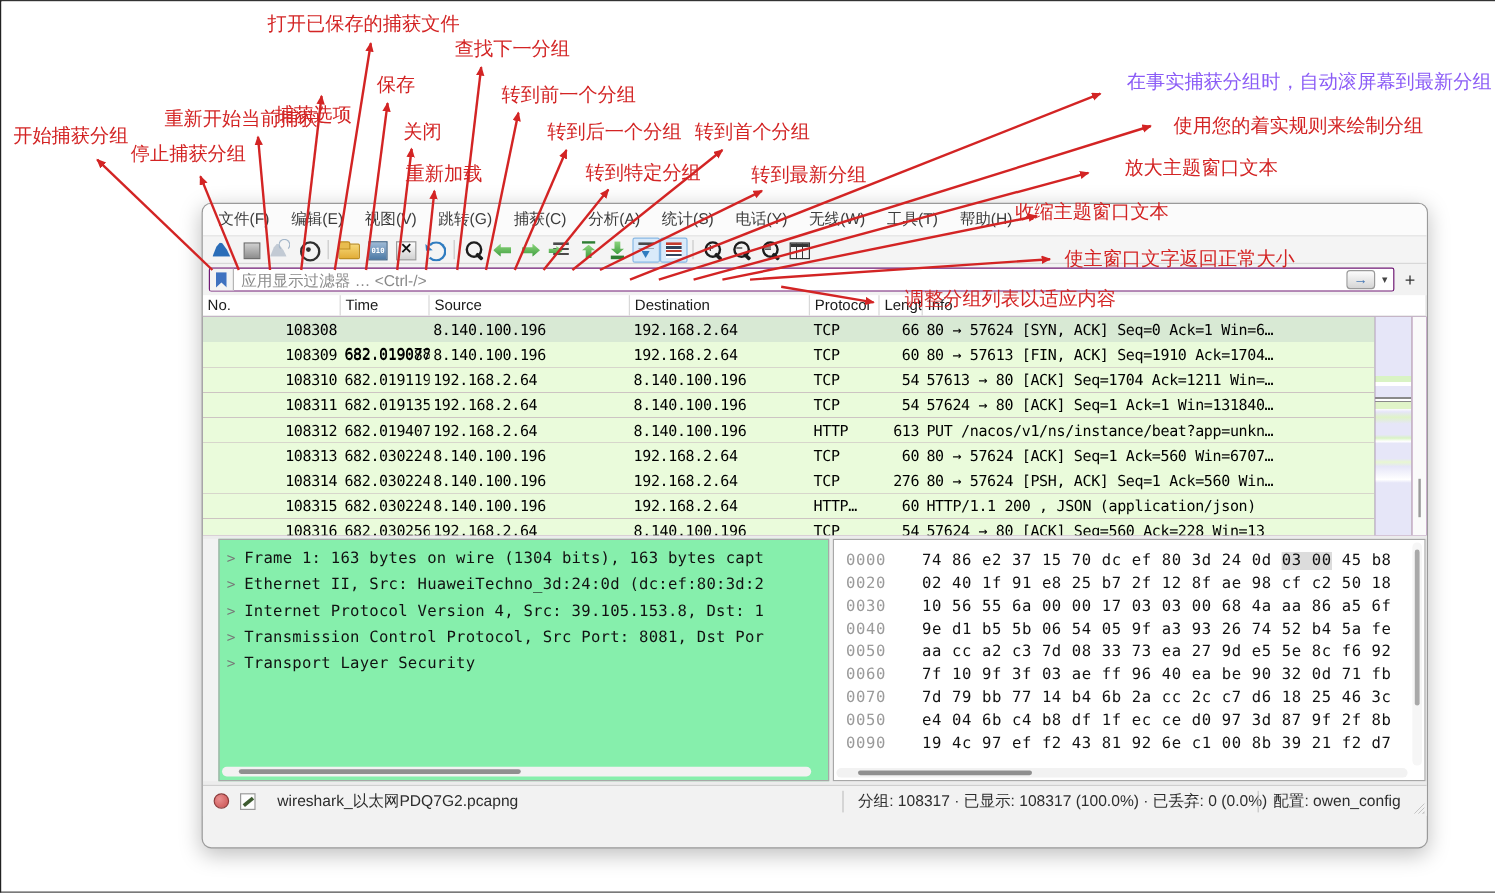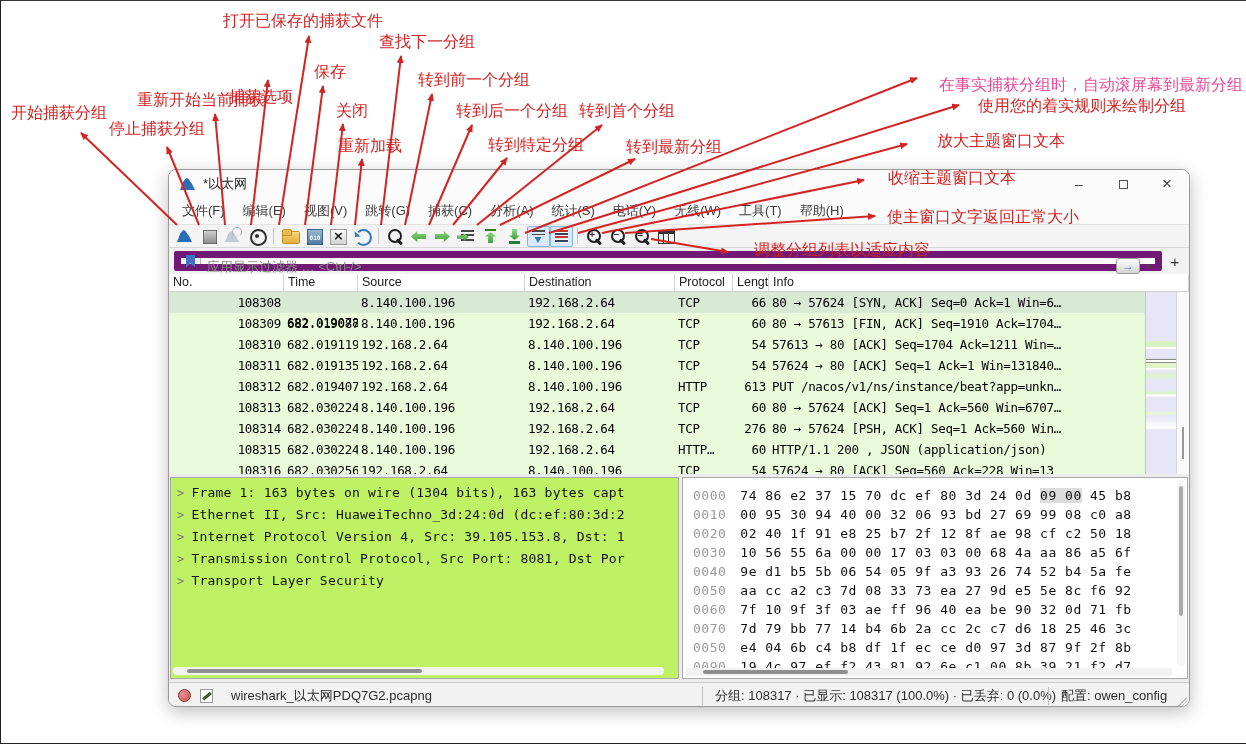--- a/index.html
+++ b/index.html
@@ -80,21 +80,21 @@
     background:repeating-linear-gradient(#4a4a4a 0 1.8px,transparent 1.8px 4.4px)}
   .ic-autoscroll::after{content:"";position:absolute;left:6px;top:10px;width:7px;height:6px;background:#2f7cc0;
     clip-path:polygon(50% 100%,0 0,100% 0)}
   .ic-colorize::before{content:"";position:absolute;left:3px;top:2.5px;width:13px;height:13px;
     background:repeating-linear-gradient(#c23b2e 0 2px,#fff 2px 3.2px,#30445e 3.2px 5.2px,#fff 5.2px 6.4px)}
   .ic-resize-columns::before{content:"";position:absolute;left:2px;top:3px;width:15px;height:12px;border:1.6px solid #333;
     background:linear-gradient(#333 0 3px,transparent 3px),
     linear-gradient(90deg,transparent 0 4px,#333 4px 5.4px,transparent 5.4px 9px,#333 9px 10.4px,transparent 10.4px)}
   
   .filterbar{height:26px;background:#f2f2f2;display:flex;align-items:center;padding:0 5px;gap:4px;flex:0 0 auto}
-  .filterbox{flex:1;height:20px;background:#fff;border:7px solid #701a75;border-radius:2px;display:flex;align-items:flex-start}
+  .filterbox{flex:1;height:20px;background:#fff;border:1px solid #701a75;border-radius:2px;display:flex;align-items:center}
   .bookmark-cell{width:20px;height:100%;border-right:1px solid #b5b5b5;background:#f4f4f4;
     display:flex;align-items:center;justify-content:center}
   .bookmark-glyph{width:9px;height:13px;background:#3f72c0;clip-path:polygon(0 0,100% 0,100% 100%,50% 68%,0 100%)}
   .filter-input{flex:1;border:none;outline:none;height:16px;font-size:13px;color:#333;
     font-family:"Liberation Sans",sans-serif;background:transparent;padding:0 6px}
   .filter-input::placeholder{color:#8a8a8a}
   .apply-btn{width:24px;height:16px;margin-right:1px;border:1px solid #9a9a9a;border-radius:3px;
     background:linear-gradient(#fdfdfd,#d5d5d5);display:flex;align-items:center;justify-content:center;
     font-size:12px;font-weight:700;color:#4a7ab5;line-height:1}
   .caret-btn{width:14px;height:16px;display:flex;align-items:center;justify-content:center;font-size:9px;color:#444}
@@ -122,33 +122,33 @@
       #e0f4c8 39.2%,#e0f4c8 42%,#ffffff 42%,#e6e6f8 43.5%,
       #dff3c8 46%,#e6e6f8 49%,
       #e6e6f8 54%,#d9f3c4 55.5%,#ffffff 57%,#e6e6f8 58%,
       #e6e6f8 65%,#e8f7d2 66.5%,#e6e6f8 68.5%,
       #ffffff 74.5%,#e6e6f8 76%,#e6e6f8 100%)}
   .plvscroll{flex:0 0 12px;background:#fafafa;position:relative}
   .plvthumb{position:absolute;left:5px;top:135px;width:2px;height:32px;background:#9a9a9a}
   .split1,.split2{height:3px;background:#ececec;flex:0 0 auto}
   
   .panes{height:202px;display:flex;flex:0 0 auto}
-  .details{flex:0 0 509px;background:#bef264;border:1px solid #a8a8a8;margin-left:1px;position:relative;overflow:hidden}
+  .details{flex:0 0 509px;background:#86efac;border:1px solid #a8a8a8;margin-left:13px;position:relative;overflow:hidden}
   .dline{padding-left:6px;height:22px;line-height:22px;white-space:nowrap;
     font-family:"DejaVu Sans Mono",monospace;font-size:13px;letter-spacing:.2px;color:#111}
   .dline:first-child{margin-top:4px}
   .chev{color:#777;margin-right:7px;font-size:12px}
   .hscroll{position:absolute;bottom:2px;left:2px;right:14px;height:8px;background:#f2f2f2;border-radius:4px}
   .hthumb{position:absolute;top:2px;height:4px;background:#8f8f8f;border-radius:2px}
   .paneGap{flex:0 0 3px;background:#ececec}
   .hexpane{flex:1 1 auto;background:#fff;border:1px solid #a8a8a8;margin-right:1px;position:relative;overflow:hidden}
   .hxrow{height:19px;line-height:19px;white-space:nowrap;padding-left:10px;
     font-family:"DejaVu Sans Mono",monospace;font-size:13px;letter-spacing:.5px}
   .hxrow:first-child{margin-top:8px}
-  .off{color:#9a9a9a;margin-right:14px}
+  .off{color:#9a9a9a;margin-right:30px}
   .hbytes{color:#111}
   .hl{background:#dcdcdc}
   .vscroll{position:absolute;right:2px;top:2px;bottom:12px;width:8px;background:#f6f6f6;border-radius:4px}
   .vthumb{position:absolute;left:2px;top:6px;width:4px;height:130px;background:#a9a9a9;border-radius:2px}
   
   .statusbar{height:26px;background:#f2f2f2;border-top:1px solid #cfcfcf;position:relative;
     font-size:13px;color:#2d2d2d;flex:0 0 auto}
   .sb-item{position:absolute;top:0;height:26px;line-height:25px;white-space:nowrap}
   .expert-dot{position:absolute;left:9px;top:6px;width:13px;height:13px;border-radius:50%;
     background:radial-gradient(circle at 35% 35%,#e99090,#c94f4f);border:1px solid #8d3a3a}
@@ -201,45 +201,30 @@
       <div class="ann-label" style="left: 222px; top: 10px; color: rgb(211, 36, 36);">打开已保存的捕获文件</div>
       <div class="ann-label" style="left: 313px; top: 61px; color: rgb(211, 36, 36);">保存</div>
       <div class="ann-label" style="left: 335px; top: 100px; color: rgb(211, 36, 36);">关闭</div>
       <div class="ann-label" style="left: 337px; top: 135px; color: rgb(211, 36, 36);">重新加载</div>
       <div class="ann-label" style="left: 378px; top: 31px; color: rgb(211, 36, 36);">查找下一分组</div>
       <div class="ann-label" style="left: 417px; top: 69px; color: rgb(211, 36, 36);">转到前一个分组</div>
       <div class="ann-label" style="left: 455px; top: 100px; color: rgb(211, 36, 36);">转到后一个分组</div>
       <div class="ann-label" style="left: 487px; top: 134px; color: rgb(211, 36, 36);">转到特定分组</div>
       <div class="ann-label" style="left: 578px; top: 100px; color: rgb(211, 36, 36);">转到首个分组</div>
       <div class="ann-label" style="left: 625px; top: 136px; color: rgb(211, 36, 36);">转到最新分组</div>
-      <div class="ann-label" style="left: 938px; top: 74px; color: #ec4899;">在事实捕获分组时，自动滚屏幕到最新分组</div>
+      <div class="ann-label" style="left: 938px; top: 58px; color: #8b5cf6;">在事实捕获分组时，自动滚屏幕到最新分组</div>
       <div class="ann-label" style="left: 977px; top: 95px; color: rgb(211, 36, 36);">使用您的着实规则来绘制分组</div>
       <div class="ann-label" style="left: 936px; top: 130px; color: rgb(211, 36, 36);">放大主题窗口文本</div>
-      <div class="ann-label" style="left: 887px; top: 167px; color: rgb(211, 36, 36);">收缩主题窗口文本</div>
+      <div class="ann-label" style="left: 845px; top: 167px; color: rgb(211, 36, 36);">收缩主题窗口文本</div>
       <div class="ann-label" style="left: 886px; top: 206px; color: rgb(211, 36, 36);">使主窗口文字返回正常大小</div>
       <div class="ann-label" style="left: 753px; top: 239px; color: rgb(211, 36, 36);">调整分组列表以适应内容</div>
     </div>
 
   <div class="wswin">
 
-    <div class="titlebar">
-      <span class="fin title-icon"></span>
-      <span class="title-text">*以太网</span>
-      <div class="win-controls">
-        <div class="wc">
-            <span>–</span>
-          </div>
-        <div class="wc">
-            <span class="maxbox"></span>
-          </div>
-        <div class="wc" style="font-size:17px">
-            <span>×</span>
-          </div>
-      </div>
-    </div>
 
     <div class="menubar" id="menubar">
         <span class="menu-item">文件(F)</span>
         <span class="menu-item">编辑(E)</span>
         <span class="menu-item">视图(V)</span>
         <span class="menu-item">跳转(G)</span>
         <span class="menu-item">捕获(C)</span>
         <span class="menu-item">分析(A)</span>
         <span class="menu-item">统计(S)</span>
         <span class="menu-item">电话(Y)</span>
@@ -446,22 +431,21 @@
           <div class="dline"><span class="chev">&gt;</span><span>Ethernet II, Src: HuaweiTechno_3d:24:0d (dc:ef:80:3d:2</span></div>
           <div class="dline"><span class="chev">&gt;</span><span>Internet Protocol Version 4, Src: 39.105.153.8, Dst: 1</span></div>
           <div class="dline"><span class="chev">&gt;</span><span>Transmission Control Protocol, Src Port: 8081, Dst Por</span></div>
           <div class="dline"><span class="chev">&gt;</span><span>Transport Layer Security</span></div>
           <div class="hscroll" style="bottom:3px">
           <div class="hthumb" style="left:14px;width:235px"></div>
         </div>
       </div>
       <div class="paneGap"></div>
       <div class="hexpane" id="hexpane">
-        <div class="hxrow"><span class="off">0000</span><span class="hbytes">74 86 e2 37 15 70 dc ef  80 3d 24 0d </span><span class="hbytes hl">09 00</span><span class="hbytes"> 45 b8</span></div>
-          <div class="hxrow"><span class="off">0010</span><span class="hbytes">00 95 30 94 40 00 32 06  93 bd 27 69 99 08 c0 a8</span></div>
+        <div class="hxrow"><span class="off">0000</span><span class="hbytes">74 86 e2 37 15 70 dc ef  80 3d 24 0d </span><span class="hbytes hl">03 00</span><span class="hbytes"> 45 b8</span></div>
           <div class="hxrow"><span class="off">0020</span><span class="hbytes">02 40 1f 91 e8 25 b7 2f  12 8f ae 98 cf c2 50 18</span></div>
           <div class="hxrow"><span class="off">0030</span><span class="hbytes">10 56 55 6a 00 00 17 03  03 00 68 4a aa 86 a5 6f</span></div>
           <div class="hxrow"><span class="off">0040</span><span class="hbytes">9e d1 b5 5b 06 54 05 9f  a3 93 26 74 52 b4 5a fe</span></div>
           <div class="hxrow"><span class="off">0050</span><span class="hbytes">aa cc a2 c3 7d 08 33 73  ea 27 9d e5 5e 8c f6 92</span></div>
           <div class="hxrow"><span class="off">0060</span><span class="hbytes">7f 10 9f 3f 03 ae ff 96  40 ea be 90 32 0d 71 fb</span></div>
           <div class="hxrow"><span class="off">0070</span><span class="hbytes">7d 79 bb 77 14 b4 6b 2a  cc 2c c7 d6 18 25 46 3c</span></div>
           <div class="hxrow"><span class="off">0050</span><span class="hbytes">e4 04 6b c4 b8 df 1f ec  ce d0 97 3d 87 9f 2f 8b</span></div>
           <div class="hxrow"><span class="off">0090</span><span class="hbytes">19 4c 97 ef f2 43 81 92  6e c1 00 8b 39 21 f2 d7</span></div>
           <div class="vscroll">
           <div class="vthumb"></div>

